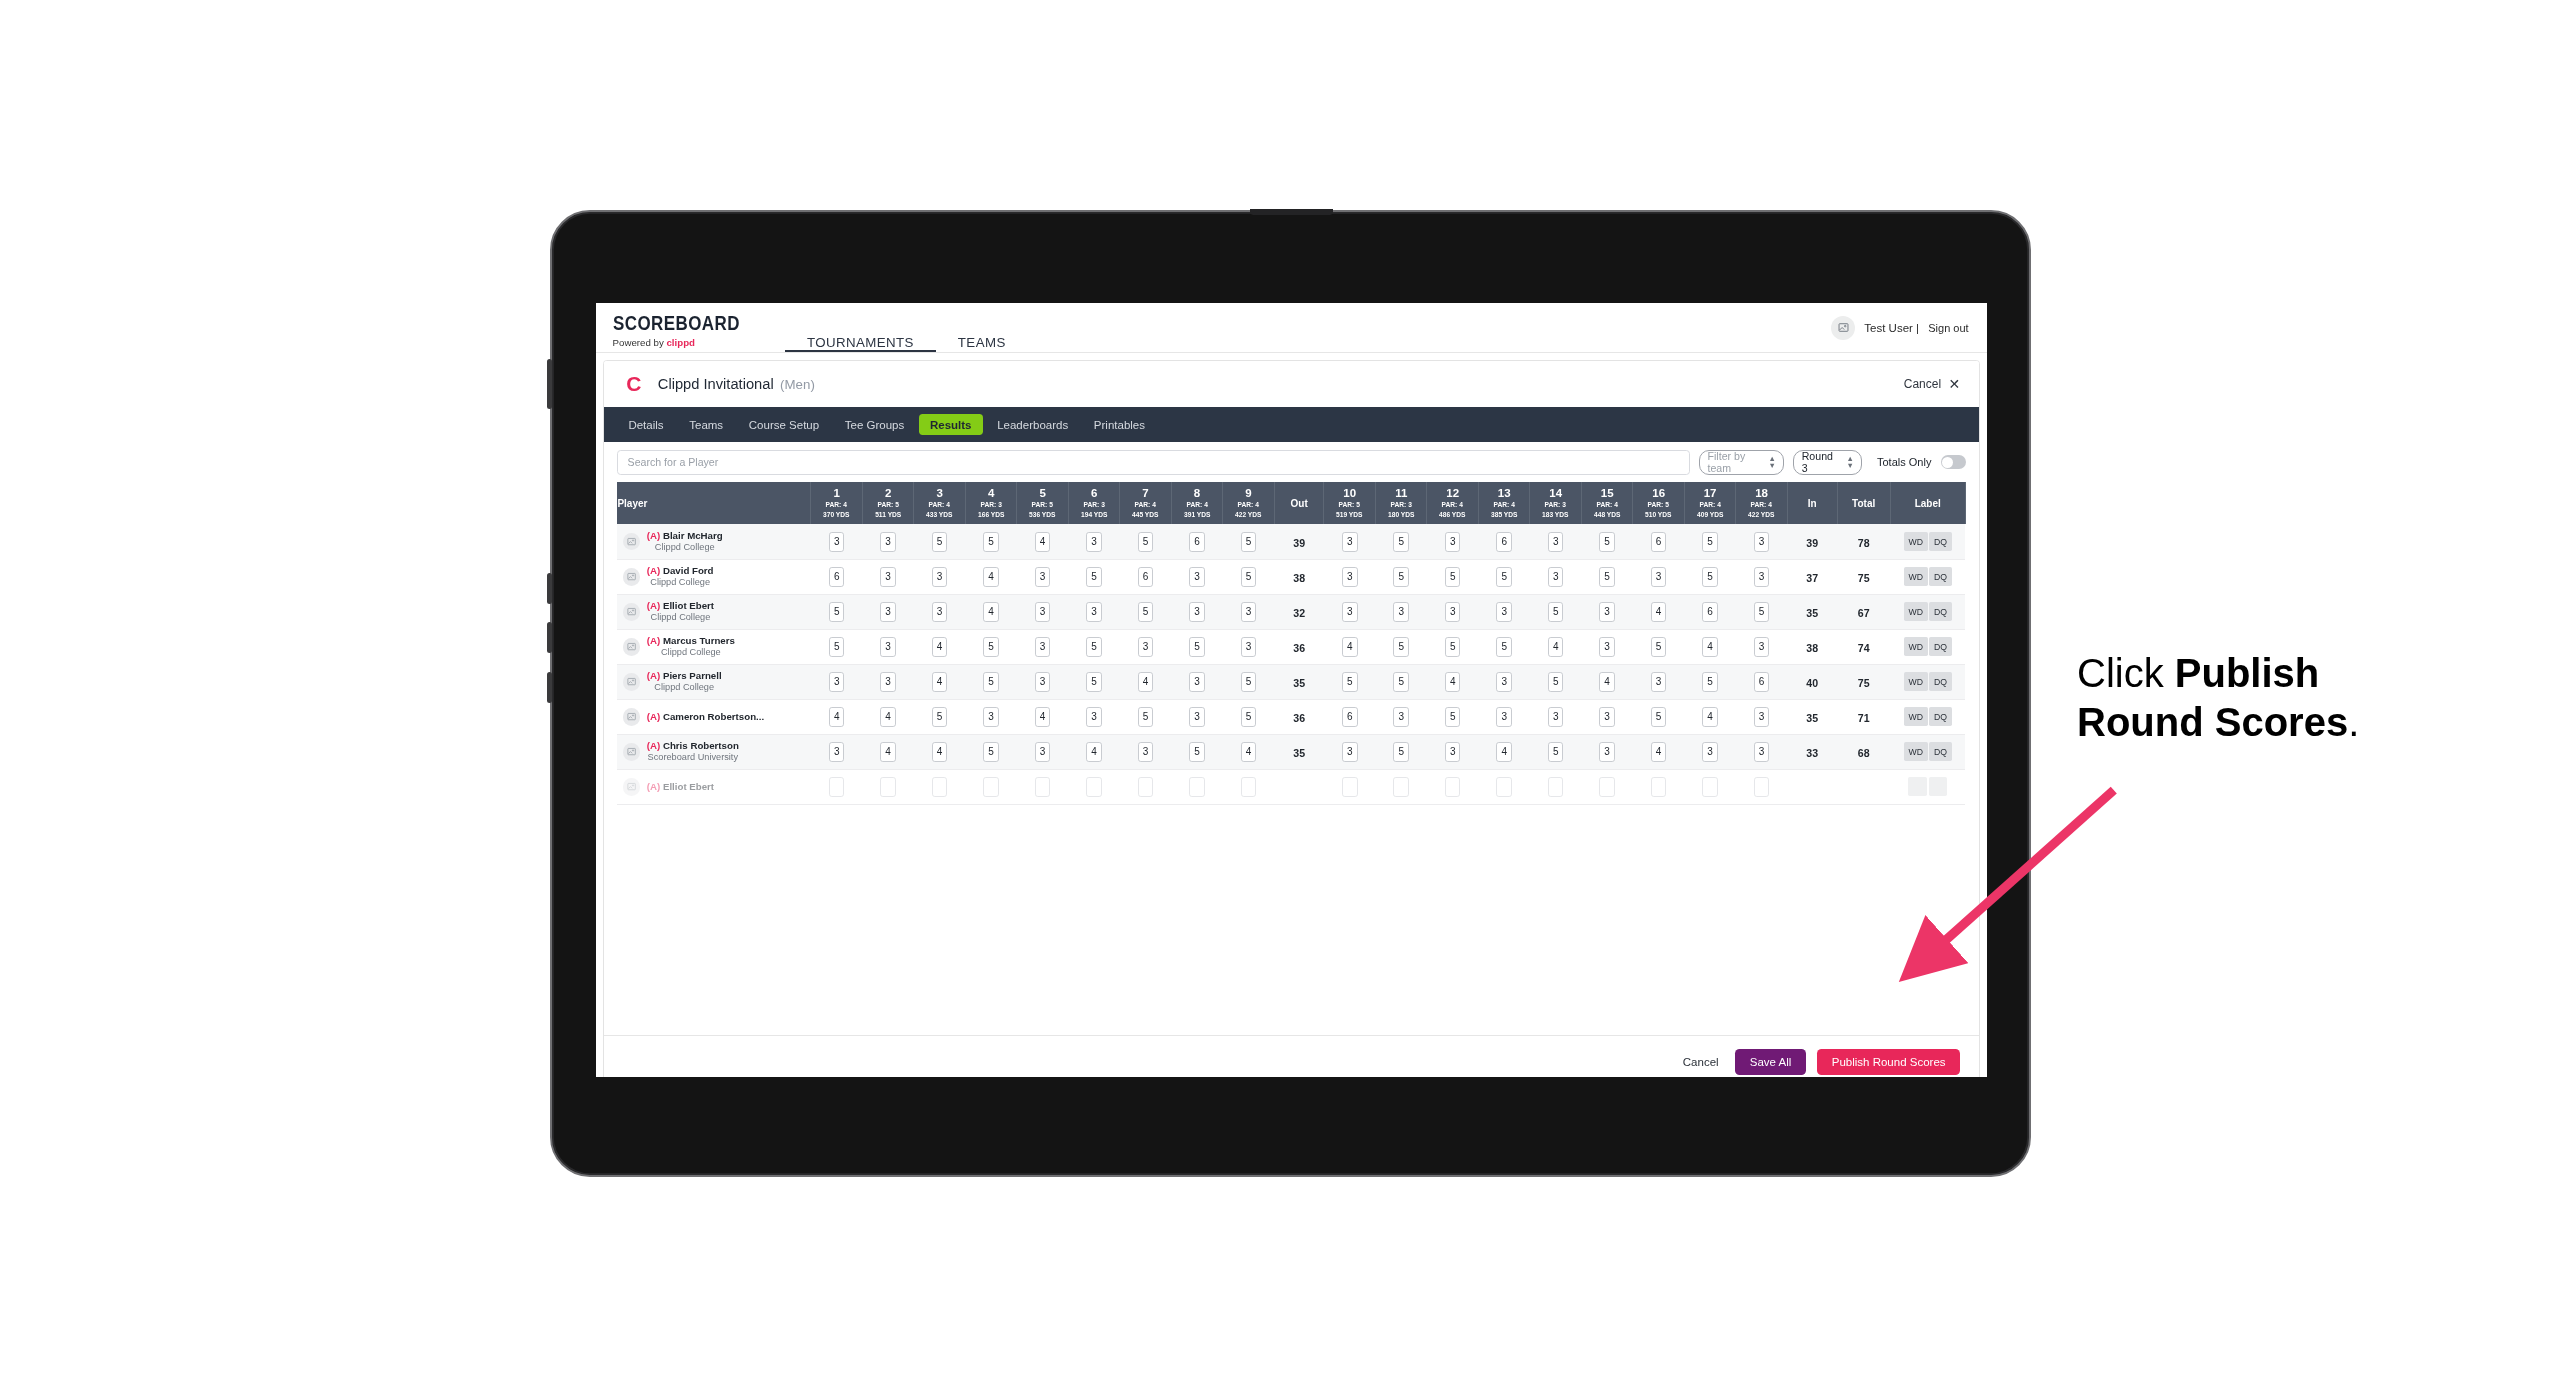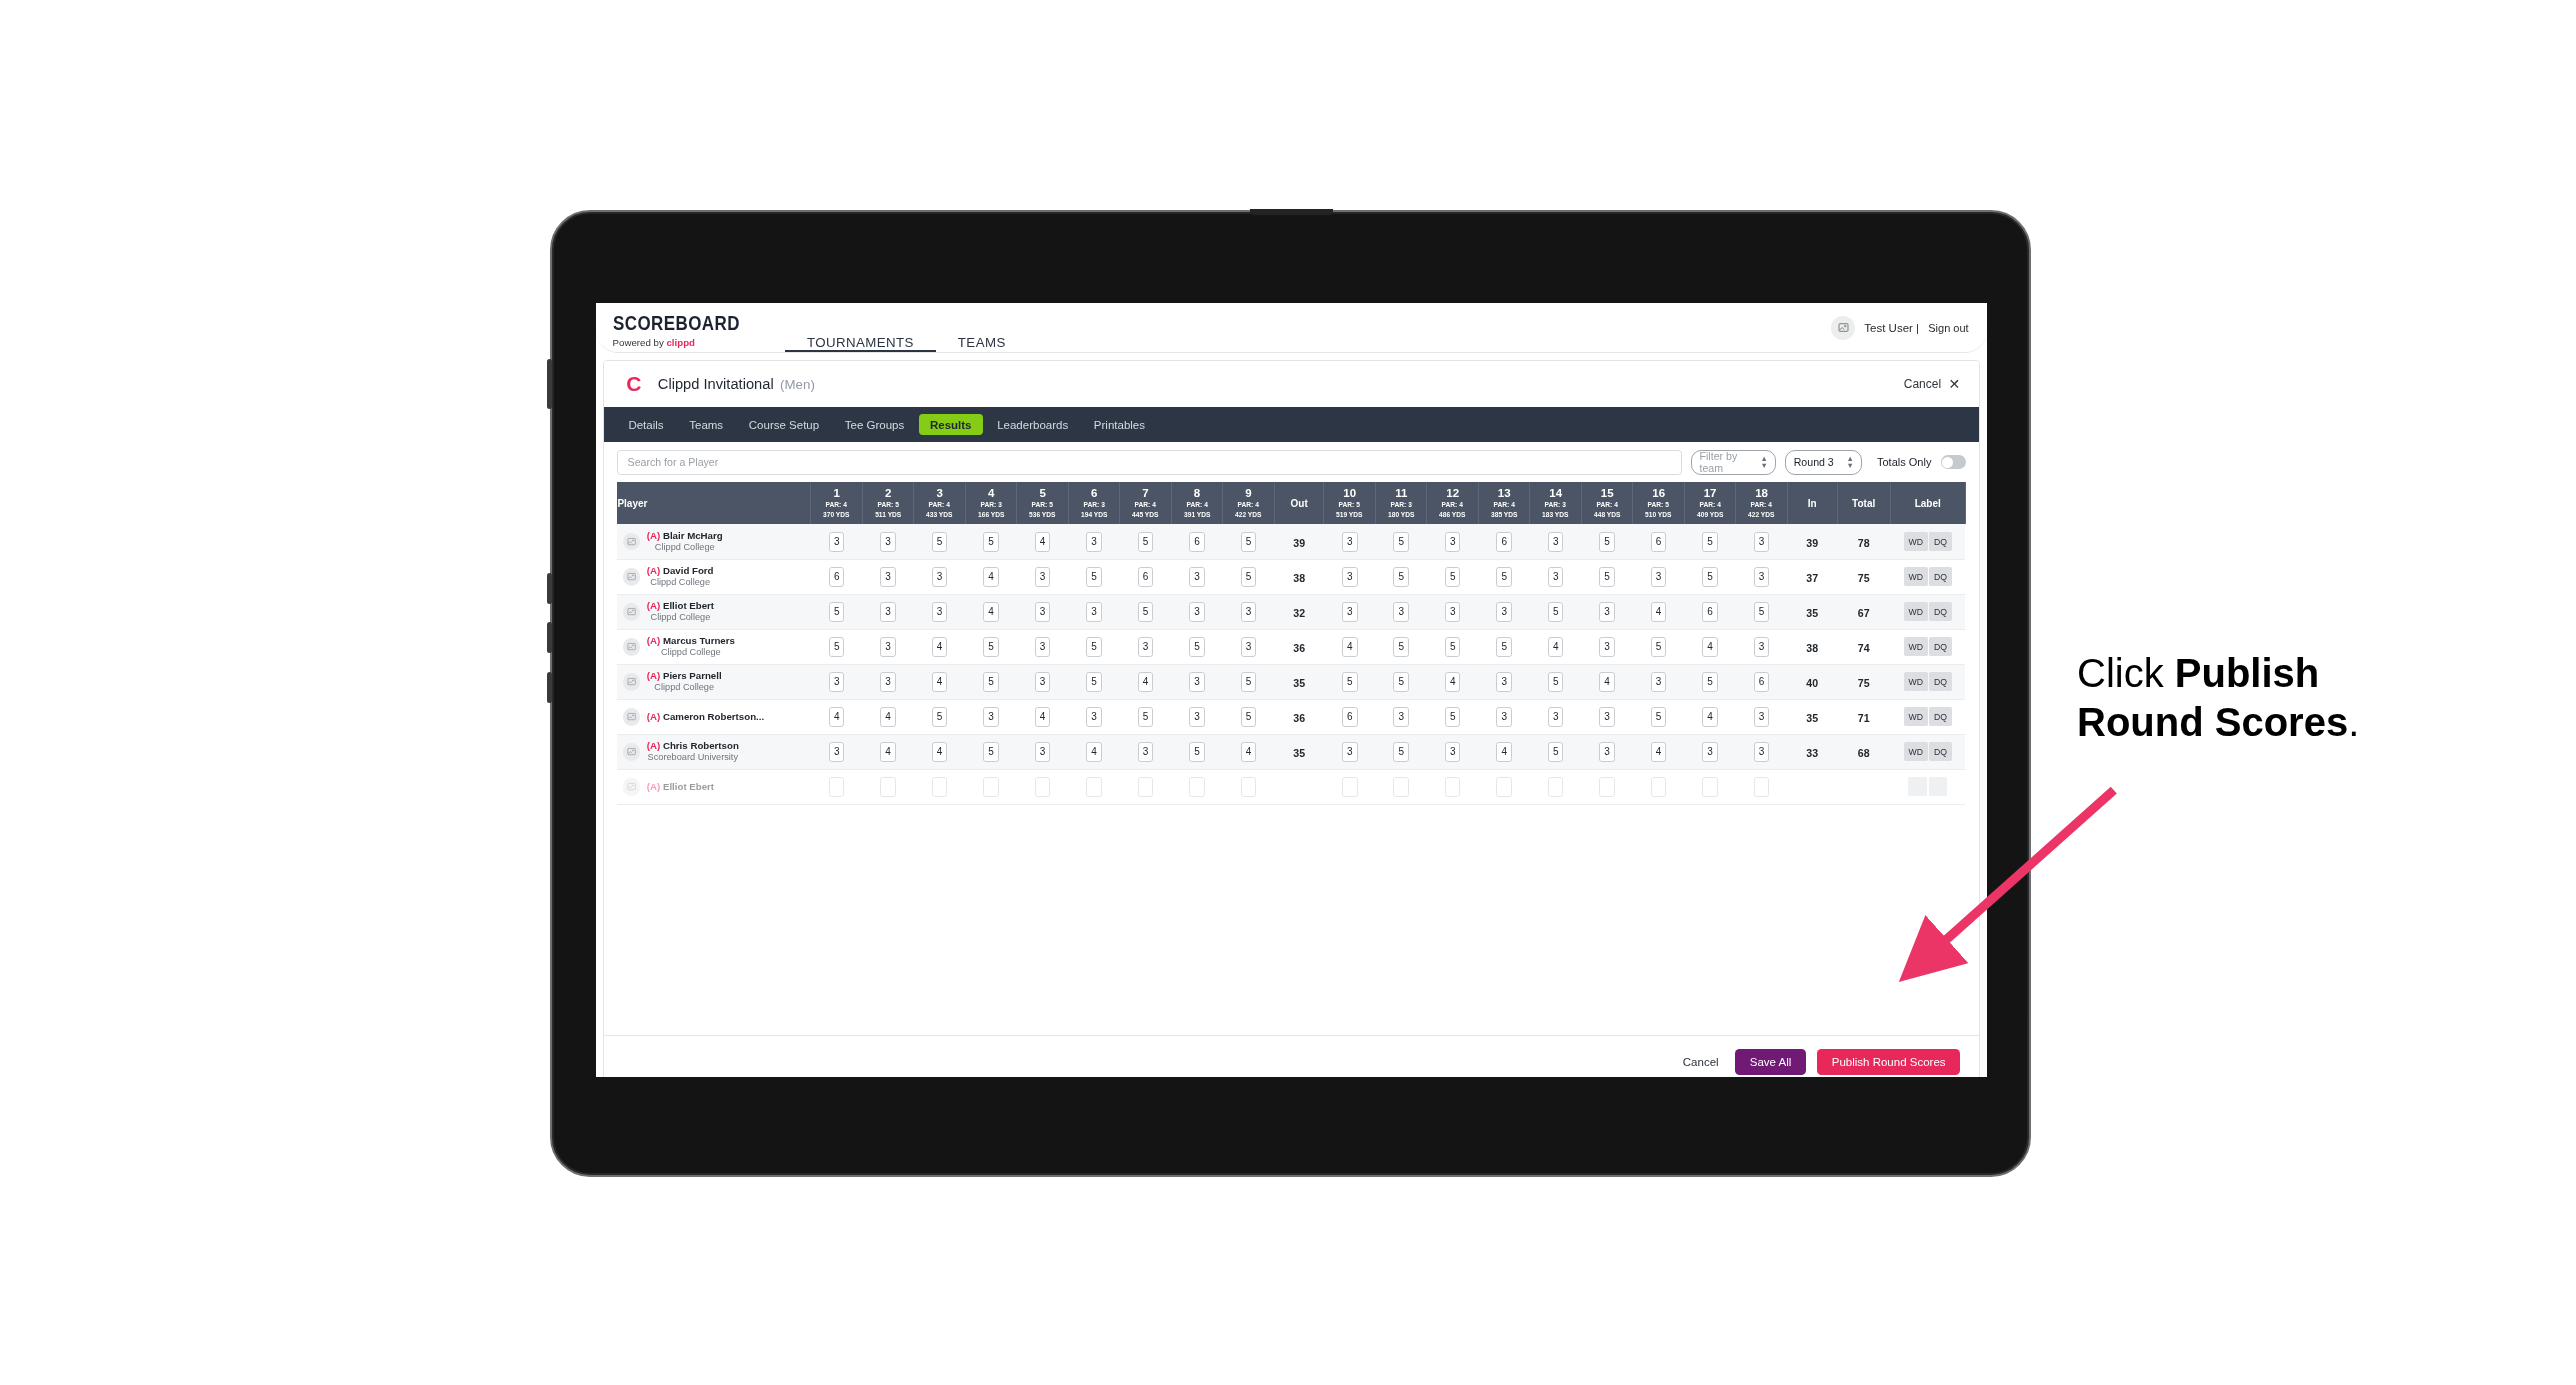--- a/index.html
+++ b/index.html
@@ -33,21 +33,21 @@
   .screen {
     position: absolute; left: 596px; top: 303px;
     width: 1391px; height: 774px;
     background: #ffffff;
     overflow: hidden;
   }
 
   
   .topnav {
     height: 50px; background:#ffffff; display:flex; align-items:stretch;
-    border-bottom: 0.9px solid #e6e6e6; position: relative; border-radius: 22px;
+    border-bottom: 0.9px solid #e6e6e6; position: relative;
   }
   .brand { padding: 5.5px 0 0 16.6px; width: 189px; display:flex; flex-direction:column; justify-content:center; }
   .brand-title {
     font-family:"Liberation Sans", sans-serif;
     font-weight:bold; font-size:19.3px; letter-spacing:0.5px; color:#1b2330;
     transform: scaleX(0.88); transform-origin: left center;
   }
   .brand-sub { font-size:9.7px; color:#333; margin-top:1.8px; }
   .brand-sub b { color:#e8275a; font-weight:bold; }
   .navtabs { display:flex; align-items:flex-end; }
@@ -96,21 +96,21 @@
   .filterbar { height:40px; display:flex; align-items:center; padding:0 13px; gap:9.2px; background:#fff;}
   .searchbox {
     flex:1; height:25px; border:0.9px solid #d9dbe0; border-radius:3.7px;
     display:flex; align-items:center; padding:0 9.2px; font-size:10.6px; color:#9aa0a8;
   }
   .selbox {
     height:25px; border:0.9px solid #9fa3aa; border-radius:10px;
     display:flex; align-items:center; gap:6px; padding:0 7.4px; font-size:10.6px; cursor:pointer;
   }
   .selbox.team { color:#9aa0a8; width:85px; }
-  .selbox.round { color:#20262e; width:77px; }
+  .selbox.round { color:#20262e; width:69px; }
   .chev { margin-left:auto; font-size:7.4px; color:#6a7079; line-height:1; display:flex; flex-direction:column; }
   .tot-label { font-size:11px; color:#20262e; margin-left:5.5px; }
   .toggle {
     width:25px; height:14px; border-radius:7.4px; background:#c6c9ce; position:relative; cursor:pointer;
   }
   .toggle .knob { position:absolute; left:1.4px; top:1.4px; width:11px; height:11px; border-radius:50%; background:#fff; }
 
   
   .tablewrap { flex:1; overflow:hidden; padding:0 13px; position:relative; }
   table.scores { border-collapse:collapse; width:100%; table-layout:fixed; }

